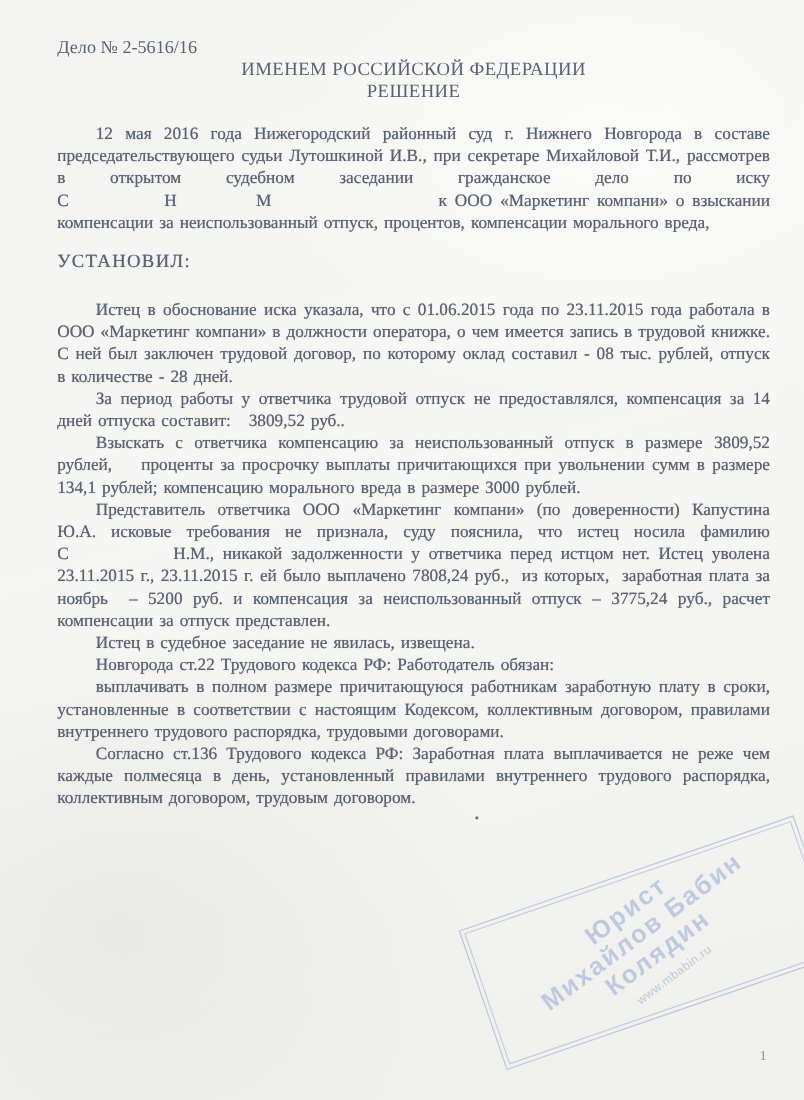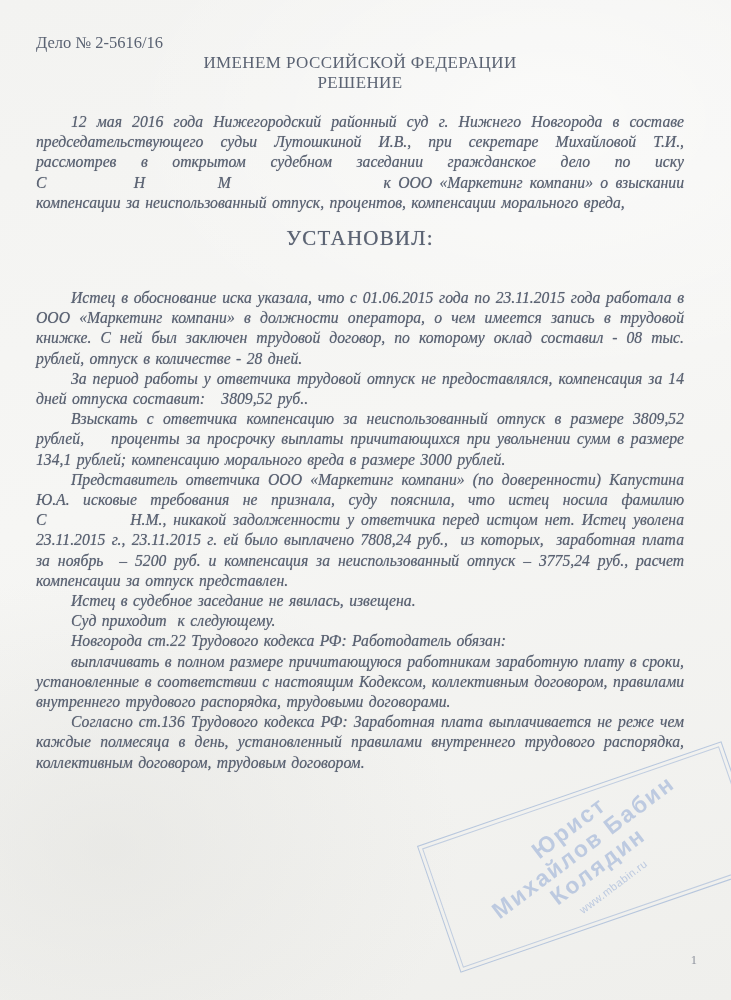--- a/index.html
+++ b/index.html
@@ -7,34 +7,33 @@
     position:relative;
     width:731px;height:1000px;
     background:
       radial-gradient(ellipse 620px 380px at 75% 12%, rgba(255,255,255,.55), rgba(255,255,255,0) 70%),
       radial-gradient(ellipse 500px 400px at 15% 85%, rgba(222,222,218,.45), rgba(255,255,255,0) 70%),
       linear-gradient(165deg,#f3f3f1 0%,#f6f6f4 45%,#efefec 100%);
     font-family:"Liberation Serif","DejaVu Serif",serif;
     color:#5b6373;
     overflow:hidden;
   }
-  .content{position:absolute;left:36px;top:33px;width:648px;}
+  .content{position:absolute;left:52px;top:33px;width:648px;}
   .case-number{font-size:16.5px;line-height:20px;}
   .doc-title{text-align:center;font-size:17px;line-height:20px;letter-spacing:.4px;margin-top:0;}
   .body-p{
     font-size:15.7px;line-height:20.2px;
     text-align:justify;text-indent:35px;margin:0;
     text-shadow:0 0 .7px rgba(91,99,115,.75);
     word-spacing:1.5px;
-    font-style:italic;
   }
   .intro{margin-top:19px;}
   .section-heading{
-    text-align:center;font-size:21px;line-height:20px;
-    letter-spacing:1.2px;margin:15px 0 40px 0;
+    text-align:left;font-size:17px;line-height:20px;
+    letter-spacing:1.2px;margin:15px 0 24px 0;
     text-shadow:0 0 .7px rgba(91,99,115,.75);
   }
   .page-number{position:absolute;right:34px;top:953px;font-size:12.5px;color:#8d929c;}
   .artifact-dot{position:absolute;left:432px;top:742px;width:3px;height:3px;border-radius:50%;background:#6d7380;}
   
   .stamp{
     position:absolute;left:430px;top:790px;width:320px;height:132px;
     transform:rotate(-19deg);
     border:1.5px solid rgba(124,155,206,.5);
   }
@@ -68,21 +67,20 @@
 
     <p class="body-p intro">12 мая 2016 года Нижегородский районный суд г. Нижнего Новгорода в составе председательствующего судьи Лутошкиной И.В., при секретаре Михайловой Т.И., рассмотрев в открытом судебном заседании гражданское дело по иску С&nbsp;&nbsp;&nbsp;&nbsp;&nbsp;&nbsp;&nbsp;&nbsp;&nbsp;&nbsp;&nbsp;&nbsp;Н&nbsp;&nbsp;&nbsp;&nbsp;&nbsp;&nbsp;&nbsp;&nbsp;&nbsp;&nbsp;М&nbsp;&nbsp;&nbsp;&nbsp;&nbsp;&nbsp;&nbsp;&nbsp;&nbsp;&nbsp;&nbsp;&nbsp;&nbsp;&nbsp;&nbsp;&nbsp;&nbsp;&nbsp;&nbsp;&nbsp; к ООО «Маркетинг компани» о взыскании компенсации за неиспользованный отпуск, процентов, компенсации морального вреда,</p>
 
     <div class="section-heading">УСТАНОВИЛ:</div>
 
     <p class="body-p">Истец в обоснование иска указала, что с 01.06.2015 года по 23.11.2015 года работала в ООО «Маркетинг компани» в должности оператора, о чем имеется запись в трудовой книжке. С ней был заключен трудовой договор, по которому оклад составил - 08 тыс. рублей, отпуск в количестве - 28 дней.</p>
     <p class="body-p">За период работы у ответчика трудовой отпуск не предоставлялся, компенсация за 14 дней отпуска составит:&nbsp;&nbsp; 3809,52 руб..</p>
     <p class="body-p">Взыскать с ответчика компенсацию за неиспользованный отпуск в размере 3809,52 рублей,&nbsp;&nbsp;&nbsp; проценты за просрочку выплаты причитающихся при увольнении сумм в размере 134,1 рублей; компенсацию морального вреда в размере 3000 рублей.</p>
     <p class="body-p">Представитель ответчика ООО «Маркетинг компани» (по доверенности) Капустина Ю.А. исковые требования не признала, суду пояснила, что истец носила фамилию С&nbsp;&nbsp;&nbsp;&nbsp;&nbsp;&nbsp;&nbsp;&nbsp;&nbsp;&nbsp;&nbsp;&nbsp;Н.М., никакой задолженности у ответчика перед истцом нет. Истец уволена 23.11.2015 г., 23.11.2015 г. ей было выплачено 7808,24 руб., &nbsp;из которых, &nbsp;заработная плата за ноябрь &nbsp;– 5200 руб. и компенсация за неиспользованный отпуск – 3775,24 руб., расчет компенсации за отпуск представлен.</p>
     <p class="body-p">Истец в судебное заседание не явилась, извещена.</p>
-    <p class="body-p">Суд приходит&nbsp; к следующему.</p>
     <p class="body-p">Новгорода ст.22 Трудового кодекса РФ: Работодатель обязан:</p>
     <p class="body-p">выплачивать в полном размере причитающуюся работникам заработную плату в сроки, установленные в соответствии с настоящим Кодексом, коллективным договором, правилами внутреннего трудового распорядка, трудовыми договорами.</p>
     <p class="body-p">Согласно ст.136 Трудового кодекса РФ: Заработная плата выплачивается не реже чем каждые полмесяца в день, установленный правилами внутреннего трудового распорядка, коллективным договором, трудовым договором.</p>
   </div>
 
   <span class="artifact-dot"></span>
 
   <div class="stamp">
     <div class="stamp-text">
       <div>Юрист</div>

